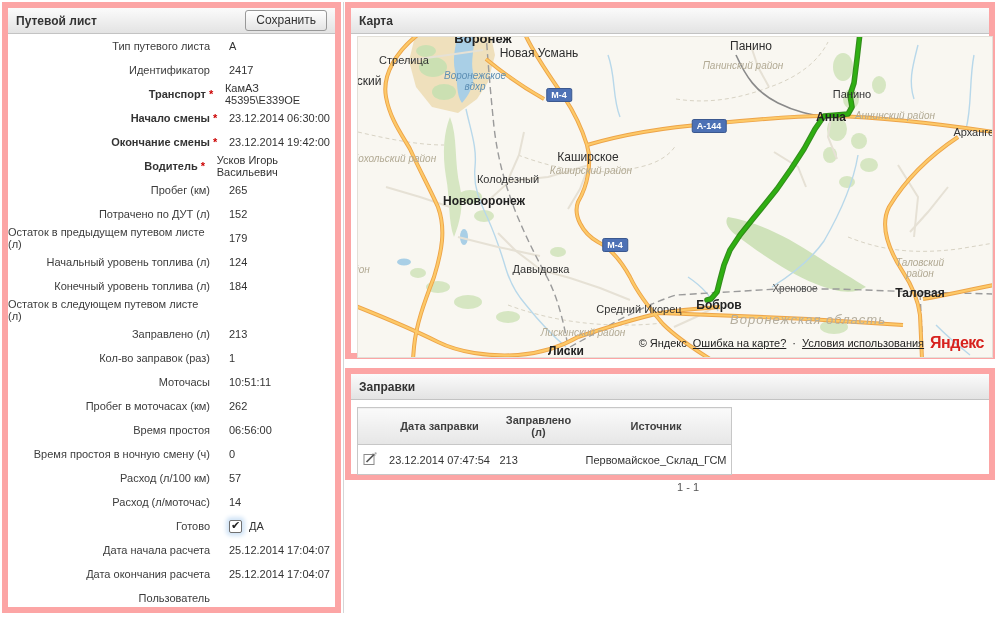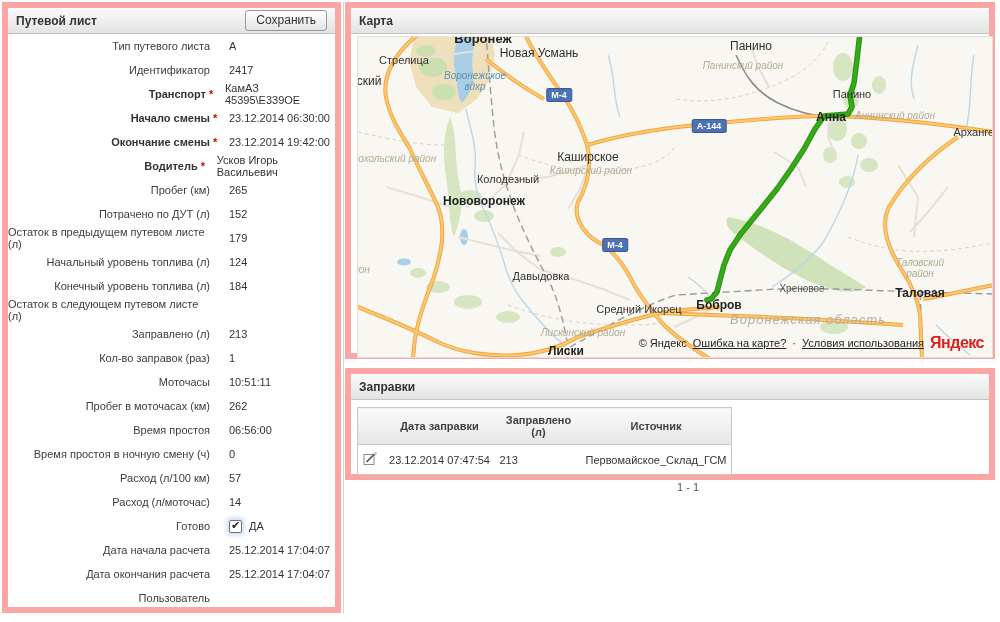--- a/index.html
+++ b/index.html
@@ -391,26 +391,26 @@
         <div class="mlbl district" style="left: 385px; top: 29px;">Панинский район</div>
         <div class="mlbl town" style="left: 494px; top: 58px;">Панино</div>
         <div class="mlbl town-bold" style="left: 473px; top: 80px;">Анна</div>
         <div class="mlbl district" style="left: 537px; top: 79px;">Аннинский район</div>
         <div class="mlbl town" style="left: 633px; top: 96px;">Архангельское</div>
         <div class="mlbl city" style="left: 230px; top: 120px;">Каширское</div>
         <div class="mlbl district" style="left: 233px; top: 134px;">Каширский район</div>
         <div class="mlbl district" style="left: 36px; top: 122px;">Хохольский район</div>
         <div class="mlbl town" style="left: 150px; top: 143px;">Колодезный</div>
         <div class="mlbl town-bold" style="left: 126px; top: 164px;">Нововоронеж</div>
-        <div class="mlbl town" style="left: 183px; top: 240px;">Давыдовка</div>
+        <div class="mlbl town" style="left: 183px; top: 233px;">Давыдовка</div>
         <div class="mlbl town" style="left: 281px; top: 273px;">Средний Икорец</div>
         <div class="mlbl district" style="left: -2px; top: 233px;">район</div>
         <div class="mlbl district" style="left: 225px; top: 296px;">Лискинский район</div>
         <div class="mlbl town-bold" style="left: 208px; top: 314px;">Лиски</div>
-        <div class="mlbl station" style="left: 437px; top: 252px; margin-left: 7px;">Хреновое</div>
+        <div class="mlbl station" style="left: 437px; top: 252px;">Хреновое</div>
         <div class="mlbl district" style="left: 562px; top: 231px;">Таловский район</div>
         <div class="mlbl town-bold" style="left: 562px; top: 256px;">Таловая</div>
         <div class="mlbl town-bold" style="left: 361px; top: 268px;">Бобров</div>
         <div class="mlbl area" style="left: 450px; top: 283px;">Воронежская область</div>
       </div>
     <div id="map-badges">
         <div class="badge" style="left: 201px; top: 58px;">М-4</div>
         <div class="badge" style="left: 351px; top: 89px;">А-144</div>
         <div class="badge" style="left: 257px; top: 208px;">М-4</div>
       </div>

